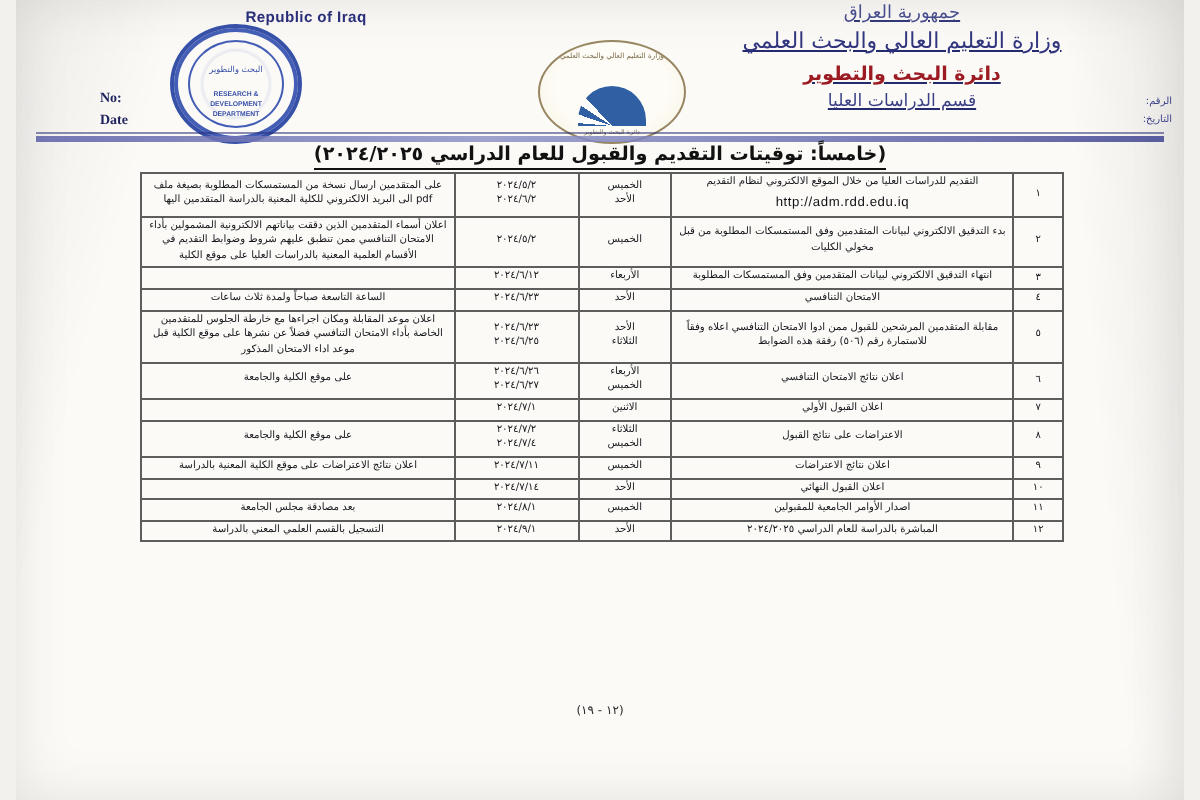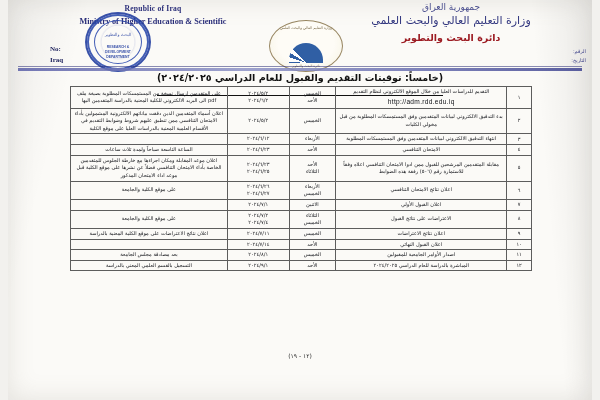--- a/index.html
+++ b/index.html
@@ -19,21 +19,21 @@
   #sheet {
     position: absolute;
     left: 8px; top: 0px; right: 8px; bottom: 0px;
     background:
       linear-gradient(105deg, rgba(0,0,0,0.06) 0%, rgba(255,255,255,0) 12%),
       linear-gradient(265deg, rgba(0,0,0,0.07) 0%, rgba(255,255,255,0) 10%),
       #fbfaf7;
     box-shadow: inset 0 0 26px rgba(120,115,105,0.18);
   }
   .latin {
-    font-family: Liberation Serif, serif;
+    font-family: Liberation Sans, sans-serif;
     color: #2b2f7a;
     font-weight: bold;
   }
   .ar {
     font-family: "DejaVu Sans", sans-serif;
     color: #232a6e;
   }
 
   
   #header { position: absolute; left: 0; top: 0; width: 100%; height: 74px; }
@@ -49,20 +49,21 @@
   #hdr-nodate {
     position: absolute; left: 14px; top: 44px;
     direction: ltr; text-align: left;
     font-family: "Liberation Serif", serif;
     font-weight: bold; font-size: 7px; color: #20245e; line-height: 1.55; margin-left: 28px;
   }
 
   #hdr-ar {
     position: absolute; right: 16px; top: 2px; width: 250px;
     text-align: center;
+    text-decoration: underline;
   }
   #hdr-ar .a1 { font-size: 9px;  color: #3a3f86; opacity: .92; }
   #hdr-ar .a2 { font-size: 11px; color: #30357e; margin-top: 2px; }
   #hdr-ar .a3 { font-size: 9.5px; font-weight: bold; color: #9c1b22; margin-top: 5px; }
   #hdr-ar .a4 { font-size: 8.6px; color: #3a3f86; margin-top: 3px; }
 
   #hdr-arnodate {
     position: absolute; right: 6px; top: 47px;
     font-size: 5px; color: #3d4289; line-height: 1.7; text-align: right;
   }
@@ -138,21 +139,21 @@
     opacity: .85;
   }
 
   
   #title {
     position: absolute; right: 0; left: 0; top: 72px;
     text-align: center;
     font-size: 9.6px; font-weight: bold; color: #111;
     font-family: "DejaVu Sans", sans-serif;
   }
-  #title span { border-bottom: 1.2px solid #111; padding-bottom: 12px; text-align: right; }
+  #title span { border-bottom: 1.2px solid #111; padding-bottom: 1px; text-align: right; }
 
   
   #tbl-wrap { position: absolute; left: 62px; top: 86px; width: 462px; }
   table {
     width: 100%;
     border-collapse: collapse;
     table-layout: fixed;
     direction: rtl;
   }
   td {
@@ -189,32 +190,32 @@
 </head>
 <body>
 
 <div id="page">
   <div id="sheet">
 
     <div id="header">
 
       <div id="hdr-latin" class="latin">
         <div class="l1">Republic of Iraq</div>
-        <div class="l2">Ministry of Higher Education &amp; Scientific</div>
       </div>
 
       <div id="hdr-nodate">
         <div>No:</div>
-        <div>Iraq</div>
+        <div>Date</div>
       </div>
 
       <div id="hdr-ar" class="ar">
         <div class="a1">جمهورية العراق</div>
         <div class="a2">وزارة التعليم العالي والبحث العلمي</div>
         <div class="a3">دائرة البحث والتطوير</div>
+        <div class="a4">قسم الدراسات العليا</div>
       </div>
 
       <div id="hdr-arnodate">
         <div>الرقم:</div>
         <div>التاريخ:</div>
       </div>
 
       <div id="seal-blue">
         <div class="ring2"></div>
         <div class="txt">البحث والتطوير</div>

